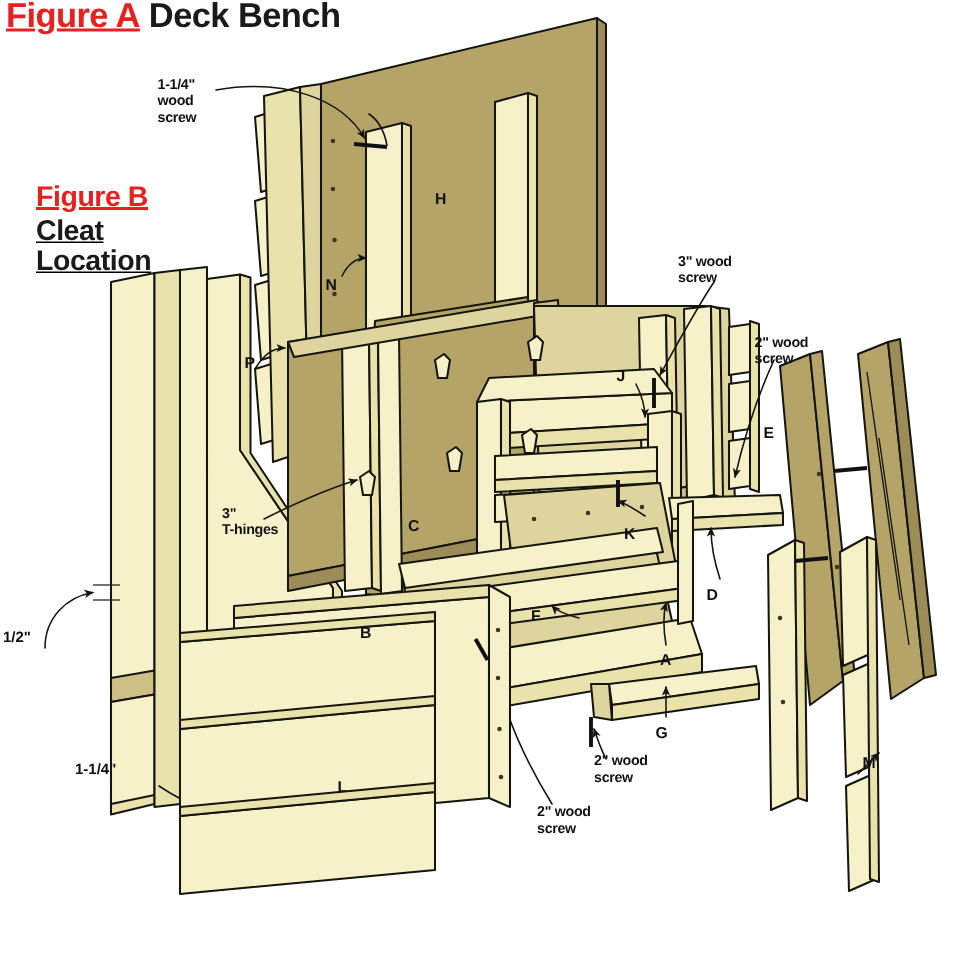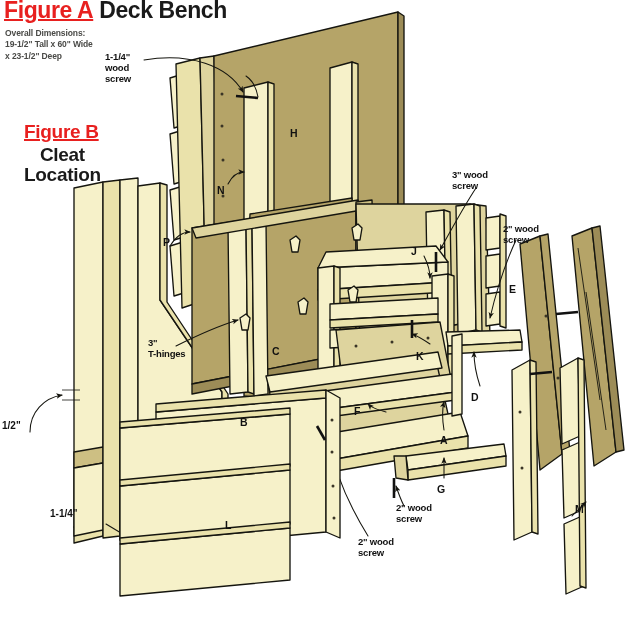--- a/index.html
+++ b/index.html
@@ -11,23 +11,23 @@
   }
   #stage{position:absolute;inset:0;width:640px;height:552px;}
   svg#art{position:absolute;left:0;top:0;width:640px;height:640px;}
 
   
   .tx{position:absolute;}
   #title-a{left:4px;top:-2px;font-size:23px;font-weight:bold;letter-spacing:-0.4px;line-height:1.05;white-space:nowrap;}
   #title-a .red{color:#e8201f;text-decoration:underline;text-decoration-thickness:2px;text-underline-offset:1px;}
   #title-a .blk{color:#1a1a1a;}
   #dims{left:5px;top:28px;font-size:8.5px;font-weight:bold;color:#4a4a47;line-height:1.33;letter-spacing:-0.1px;}
-  #title-b{left:24px;top:122px;font-size:19px;font-weight:bold;line-height:1.08;letter-spacing:-0.3px;}
+  #title-b{left:24px;top:122px;font-size:19px;font-weight:bold;line-height:1.08;letter-spacing:-0.3px;text-decoration:underline;}
   #title-b .red{color:#e8201f;text-decoration:underline;text-decoration-thickness:2px;text-underline-offset:1px;}
-  #title-b .blk{color:#1a1a1a;display:block;margin-top:2px;text-align:center;}
+  #title-b .blk{color:#1a1a1a;display:block;margin-top:2px;}
 
   .callout{position:absolute;font-size:9.5px;font-weight:bold;color:#111;line-height:1.15;letter-spacing:-0.2px;white-space:pre-line;}
   .partlbl{position:absolute;font-size:10.5px;font-weight:bold;color:#111;}
   .dimlbl{position:absolute;font-size:10px;font-weight:bold;color:#111;}
 
   #c-screw114{left:105px;top:52px;}
   #c-thinges{left:148px;top:338px;}
   #c-screw3{left:452px;top:170px;}
   #c-screw2-r{left:503px;top:224px;}
   #c-screw2-b1{left:396px;top:503px;}
@@ -275,25 +275,20 @@
       <path class="oT" d="M586,292 L606,430"></path>
 
       <path class="lead" d="M572,516 C578,510 582,506 586,502" marker-end="url(#ah)"></path>
     </g>
   </svg>
 
   <div class="tx" id="title-a">
     <span class="red">Figure A</span><span class="blk">&nbsp;</span><span class="blk">Deck Bench</span>
   </div>
 
-  <div class="tx" id="dims">
-    <div>Overall Dimensions:</div>
-    <div>19-1/2" Tall x 60" Wide</div>
-    <div>x 23-1/2" Deep</div>
-  </div>
 
   <div class="tx" id="title-b">
     <span class="red">Figure B</span>
     <span class="blk" id="fb-name">Cleat<br>Location</span>
   </div>
 
   <div class="callout" id="c-screw114">1-1/4"
 wood
 screw</div>
   <div class="callout" id="c-thinges">3"

